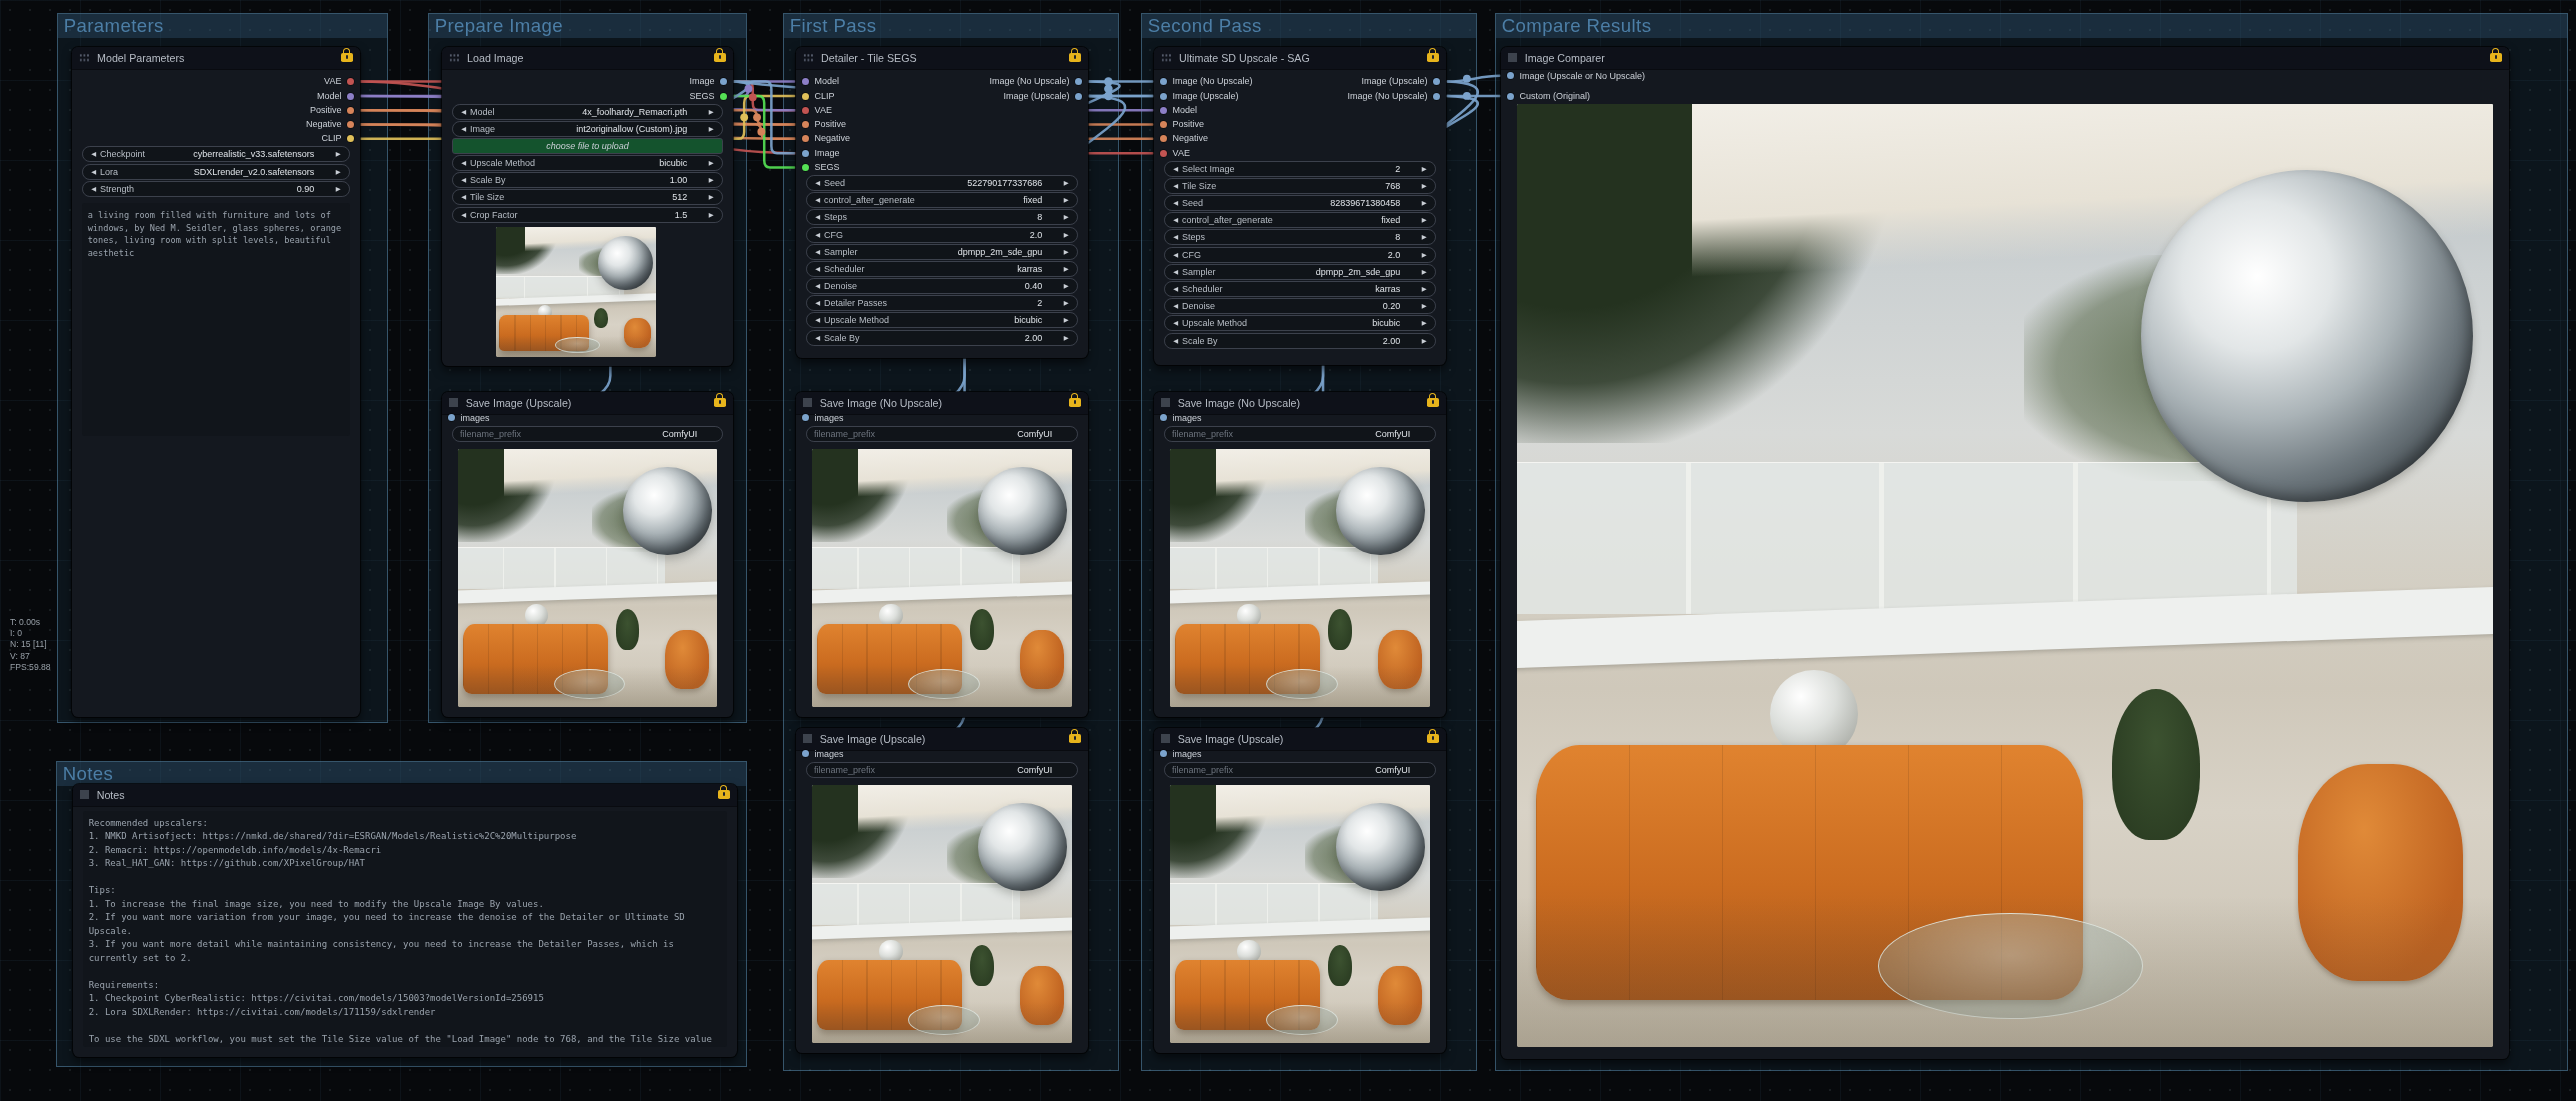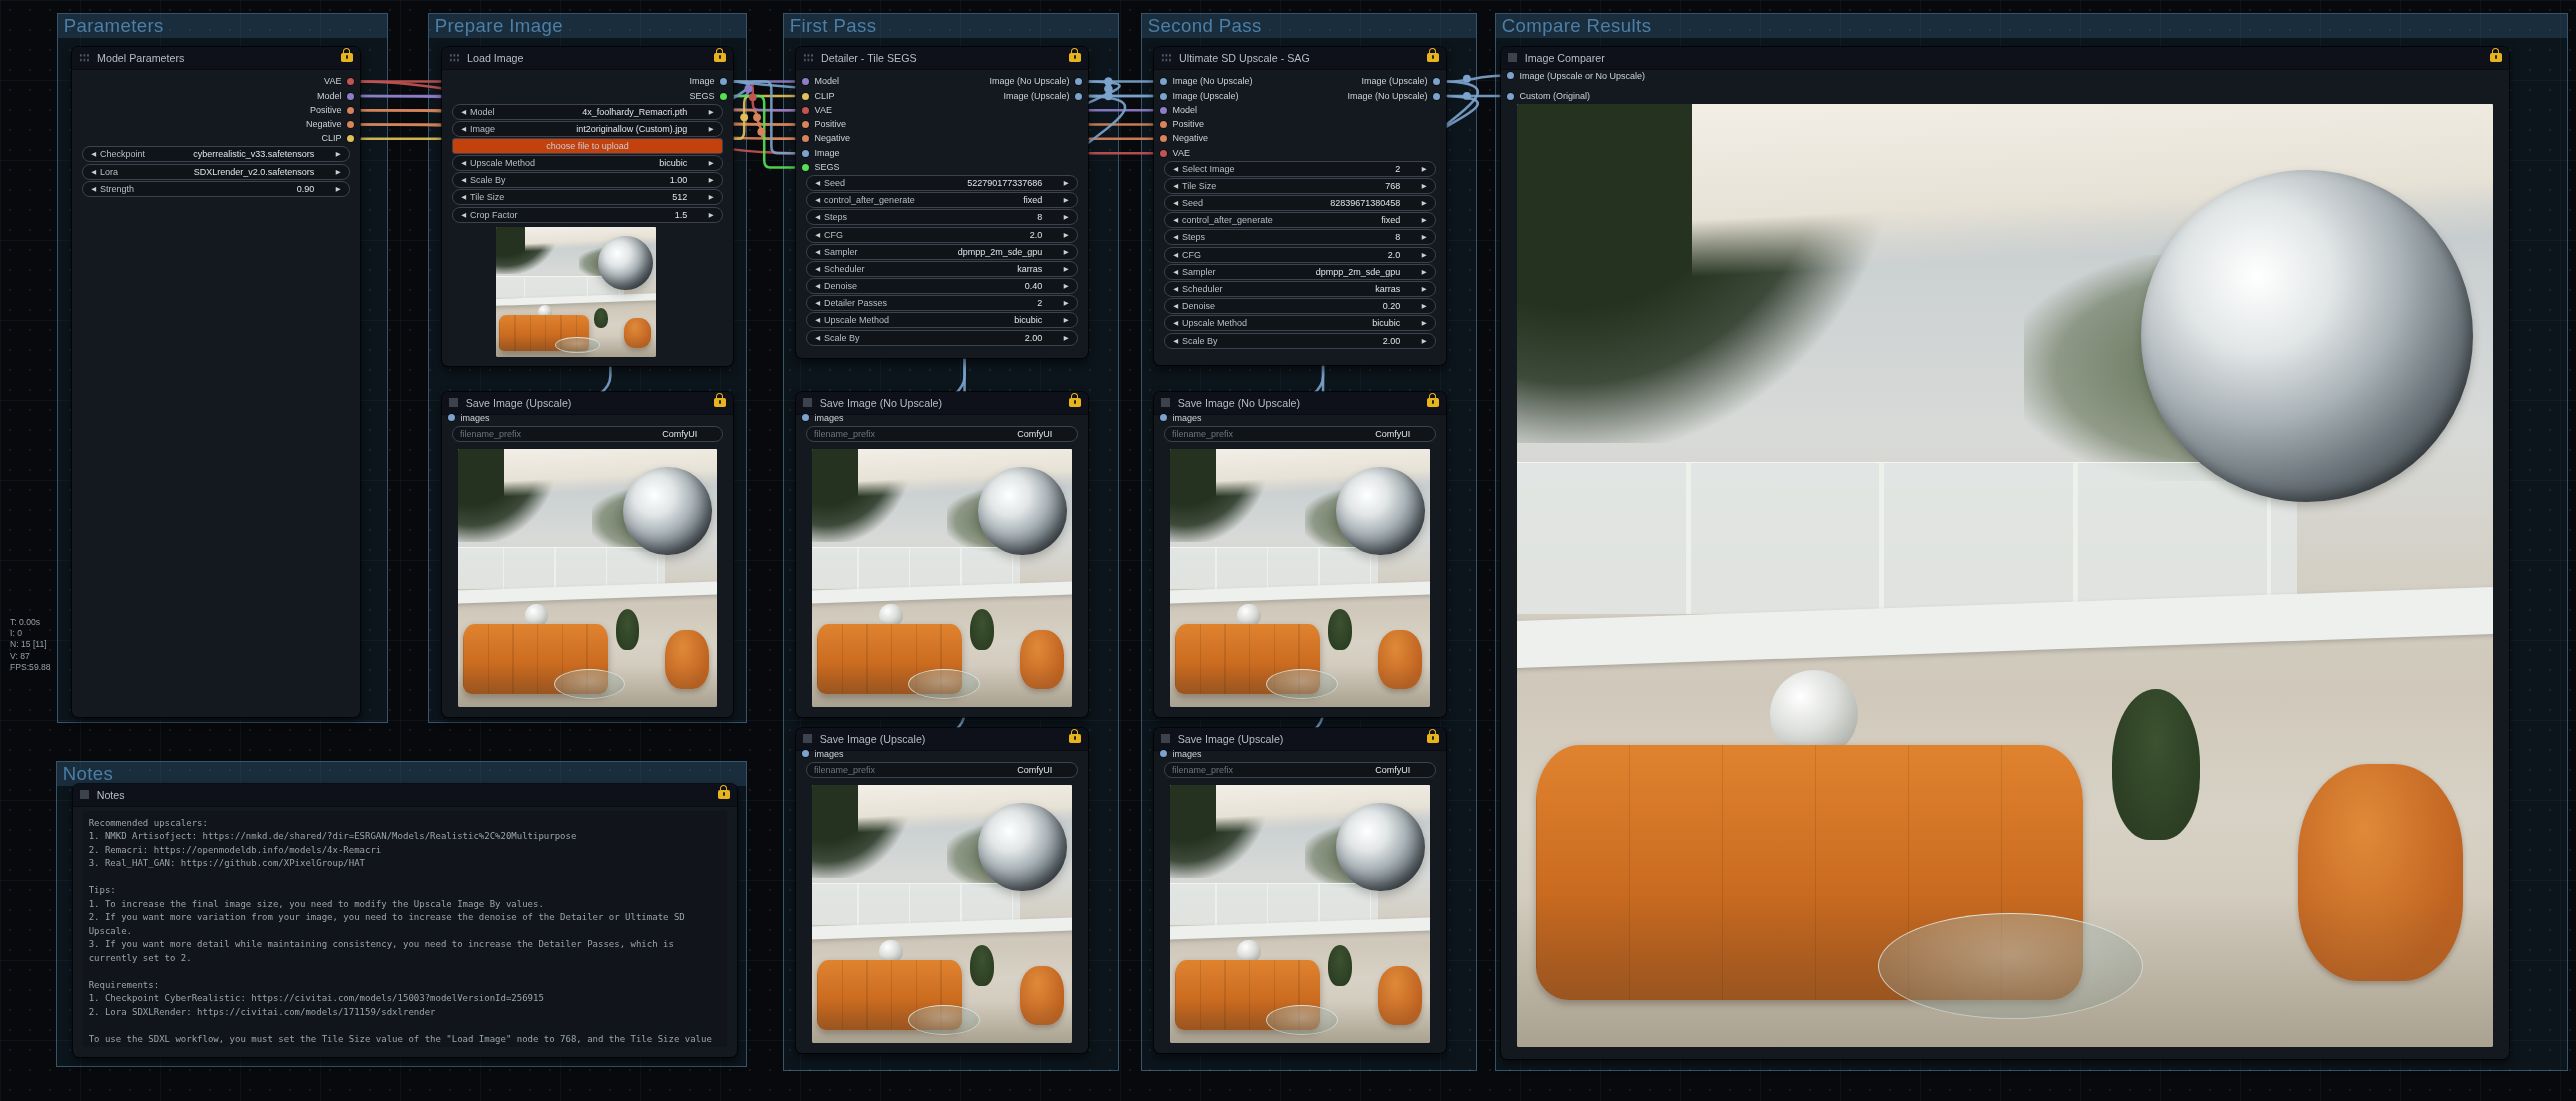--- a/index.html
+++ b/index.html
@@ -40,22 +40,22 @@
   .c-vae{background:#c25452}.c-model{background:#8d7fc7}.c-clip{background:#e0c05a}
   .c-pos{background:#d6845a}.c-neg{background:#d6845a}.c-img{background:#7ba3cc}.c-segs{background:#55e055}
   
   .widget{position:absolute;left:10px;right:10px;height:15.7px;border:0.7px solid #3c414c;border-radius:7.9px;
           background:#101419;display:flex;align-items:center;padding:0 5.7px;font-size:9px;box-sizing:border-box;}
   .warr{color:#c9ced5;font-size:6.4px;width:10px;flex:0 0 auto;text-align:center;}
   .wlabel{color:#b9bfc7;margin-left:1.4px;white-space:nowrap;}
   .wvalue{margin-left:auto;margin-right:19px;color:#e0e4e9;white-space:nowrap;}
   .wlabel.dim{color:#6d747e;}
   .btnw{position:absolute;left:10px;right:10px;height:15.7px;border:0.7px solid #3c414c;border-radius:2.9px;
-        background:#c2410c;display:flex;align-items:center;justify-content:center;
-        font-size:9px;color:#c9ced5;box-sizing:border-box;}
+        background:#14532d;display:flex;align-items:center;justify-content:center;
+        font-size:9px;color:#c9ced5;box-sizing:border-box;font-style:italic;}
   .textarea{position:absolute;left:10px;right:10px;background:#11151b;border-radius:2.9px;padding:5.7px;
             font:8.6px/1.5 "DejaVu Sans Mono",monospace;color:#9aa3ad;white-space:pre-wrap;
             box-sizing:border-box;overflow:hidden;}
   .stats{position:absolute;left:10px;top:617px;z-index:4;font:8.6px/1.3 "Liberation Sans",sans-serif;
          color:#98a0a8;white-space:pre-line;}
   
   .scene{position:absolute;overflow:hidden;border-radius:1.4px;
     background:linear-gradient(180deg,#b7bec2 0%,#ccd1d2 18%,#d8dad8 35%,#d3cec2 52%,#cfc8ba 62%,#d8d2c6 75%,#c9c1b1 100%);}
   .scene>div{position:absolute;}
   .sc-fol-l{left:-8%;top:-8%;width:46%;height:44%;
@@ -205,20 +205,21 @@
         <span class="wlabel">Lora</span>
         <span class="wvalue">SDXLrender_v2.0.safetensors</span>
         <span class="warr">▶</span>
       </div>
     <div class="widget" style="top:134px">
         <span class="warr">◀</span>
         <span class="wlabel">Strength</span>
         <span class="wvalue">0.90</span>
         <span class="warr">▶</span>
       </div>
+    <div class="textarea" style="top:156px;height:233px;">a living room filled with furniture and lots of windows, by Ned M. Seidler, glass spheres, orange tones, living room with split levels, beautiful aesthetic</div>
   </div>
 
   <div class="node" style="left:442px;top:47px;width:291px;height:319px;">
     <div class="nhead">
       <span class="grip"></span>
       <span class="ntitle">Load Image</span>
       <span class="lock"></span>
     </div>
     <div class="port out" style="top:27px">
         <span class="plabel">Image</span>

